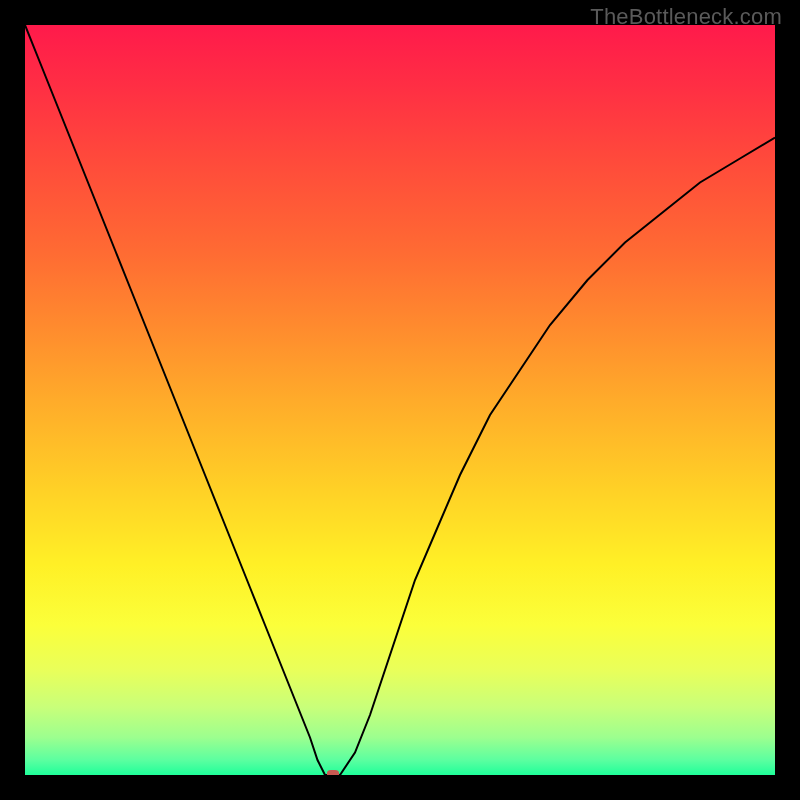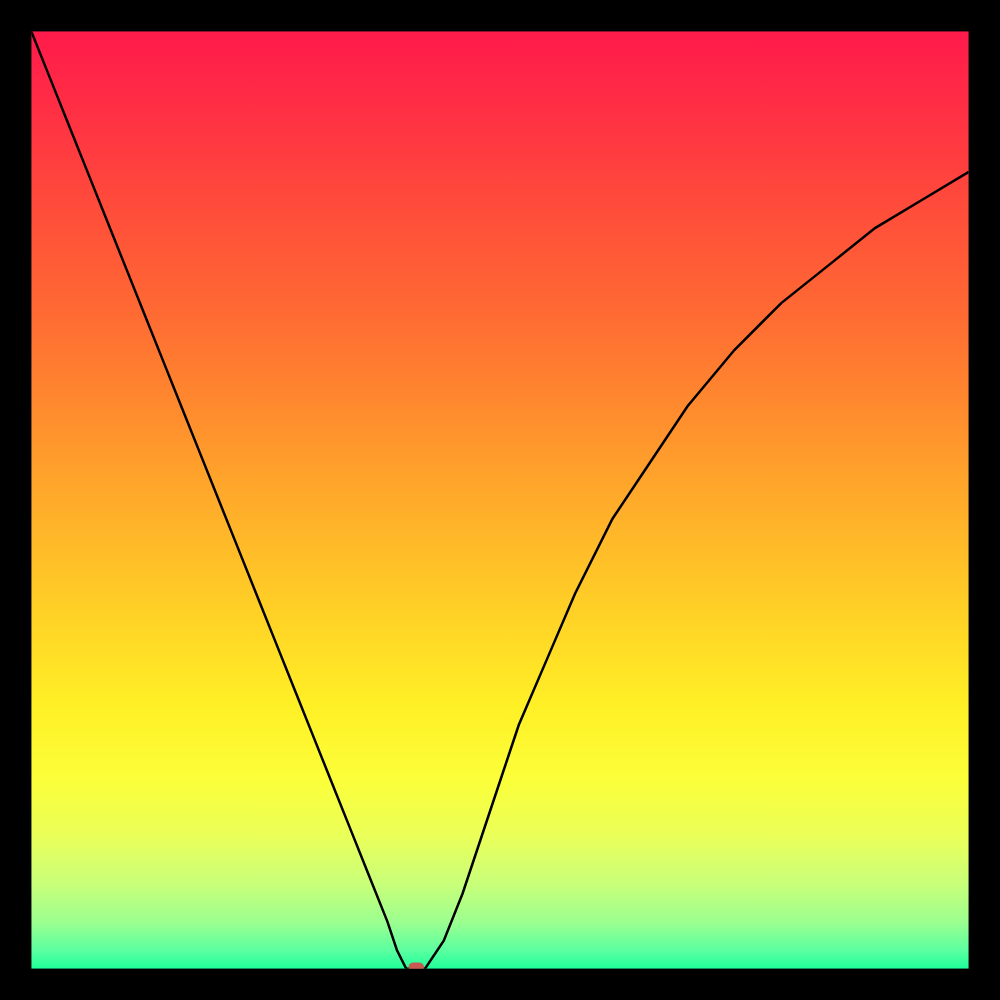--- a/index.html
+++ b/index.html
@@ -71,20 +71,21 @@
     background: #c85a52;
     transform: translate(-50%, -50%);
     z-index: 3;
   }
 </style>
 </head>
 <body>
 
 <div class="outer">
 
+  <div class="watermark">TheBottleneck.com</div>
 
   <div class="plot-frame">
     <div class="gradient"></div>
 
     <svg class="curve" viewBox="0 0 100 100" preserveAspectRatio="none">
       <path id="curve-path" d="M0.000 0.000 L2.000 5.000 L4.000 10.000 L6.000 15.000 L8.000 20.000 L10.000 25.000 L12.000 30.000 L14.000 35.000 L16.000 40.000 L18.000 45.000 L20.000 50.000 L22.000 55.000 L24.000 60.000 L26.000 65.000 L28.000 70.000 L30.000 75.000 L32.000 80.000 L34.000 85.000 L36.000 90.000 L38.000 95.000 L39.000 98.000 L40.000 100.000 L41.000 100.000 L42.000 100.000 L44.000 97.000 L46.000 92.000 L48.000 86.000 L50.000 80.000 L52.000 74.000 L55.000 67.000 L58.000 60.000 L62.000 52.000 L66.000 46.000 L70.000 40.000 L75.000 34.000 L80.000 29.000 L85.000 25.000 L90.000 21.000 L95.000 18.000 L100.000 15.000" fill="none" stroke="#000" stroke-width="2" vector-effect="non-scaling-stroke"></path>
     </svg>
 
     <div class="marker" id="min-marker" style="left: 307.5px; top: 750px; background: rgb(200, 90, 82);"></div>
   </div>

